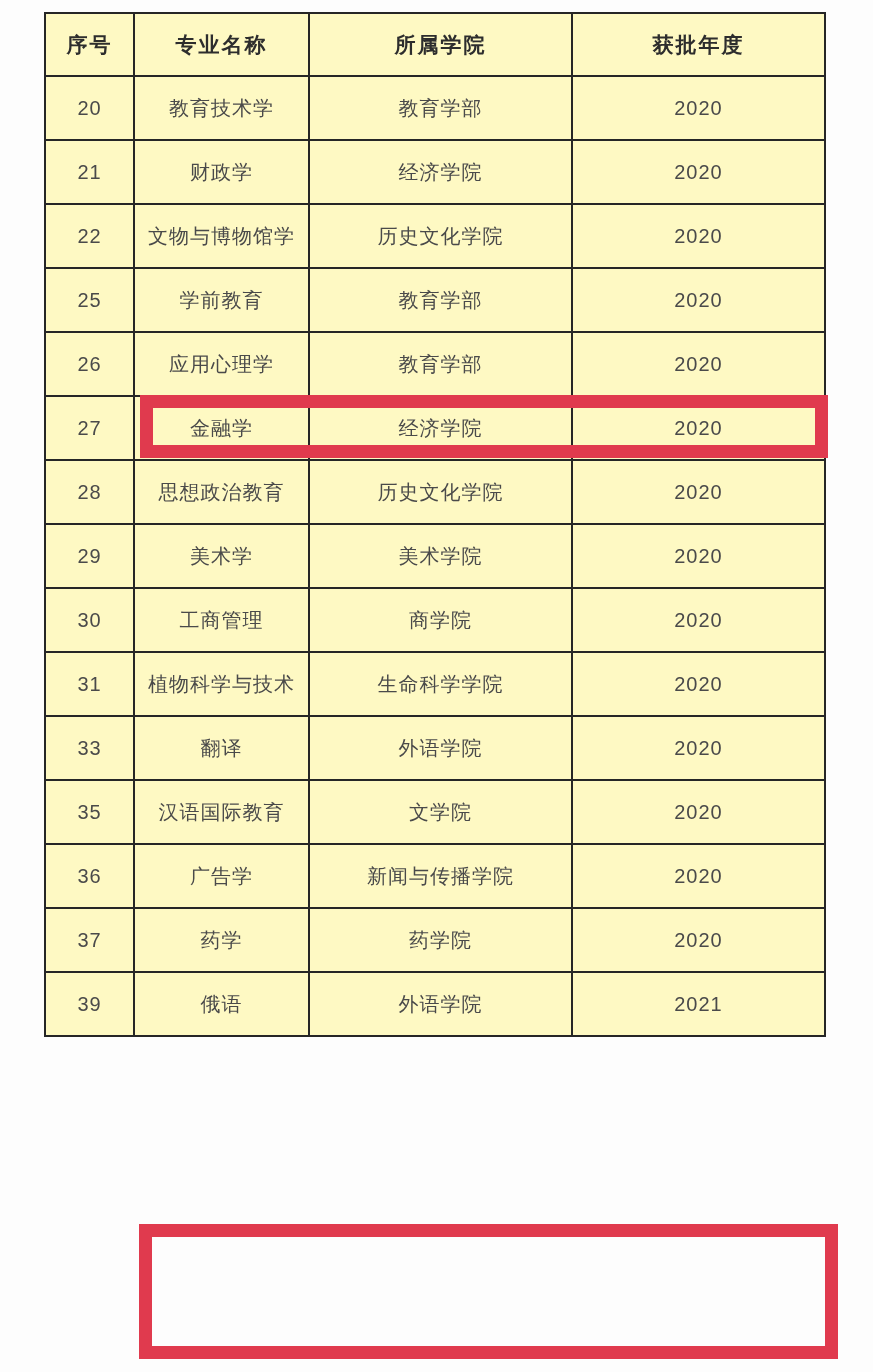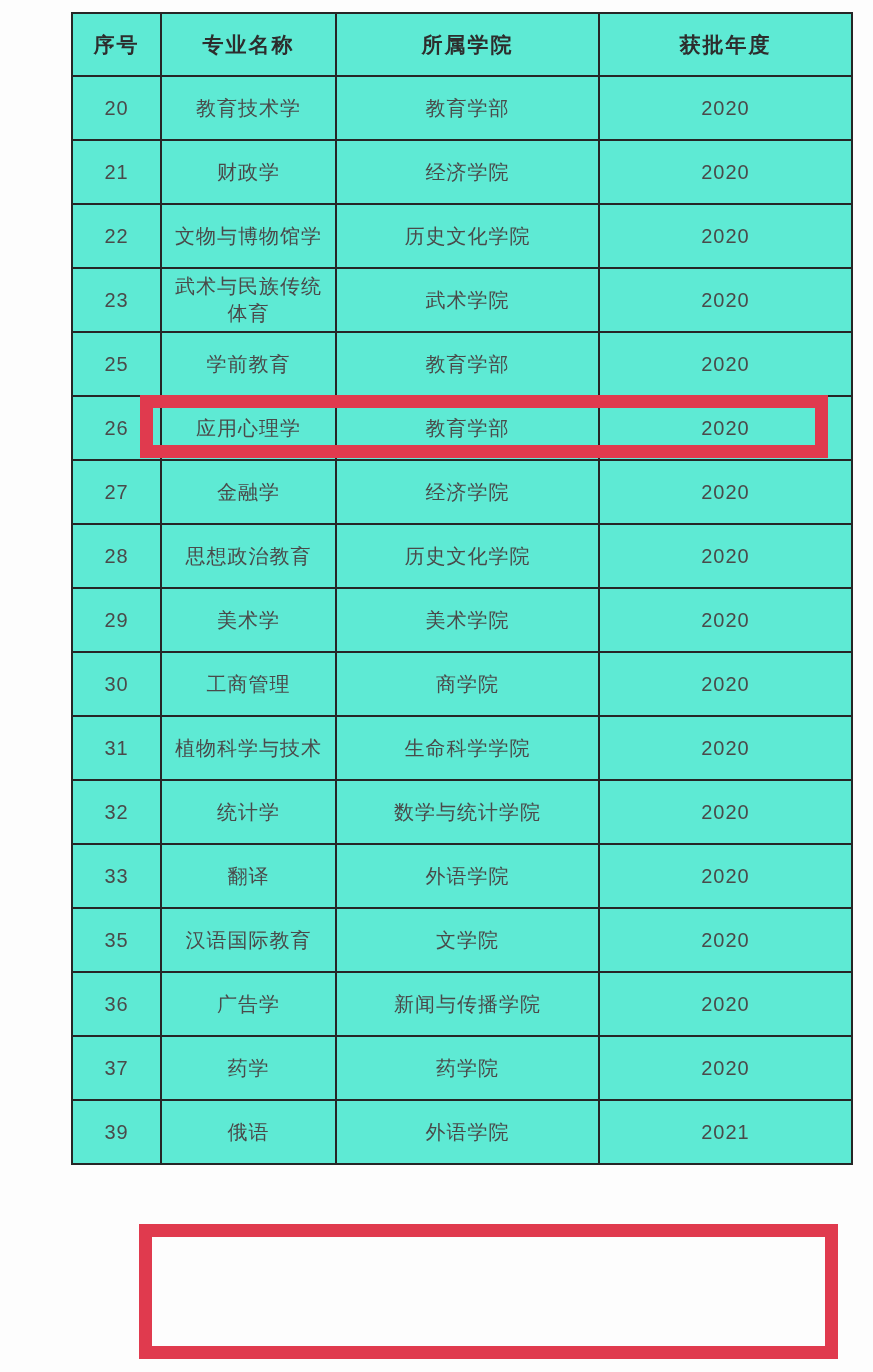--- a/index.html
+++ b/index.html
@@ -10,26 +10,26 @@
   }
   .page {
     position: relative;
     width: 873px;
     height: 1372px;
     background: #fdfdfd;
     overflow: hidden;
   }
   table.majors {
     position: absolute;
-    left: 71px;
+    left: 44px;
     top: 12px;
     width: 780px;
     border-collapse: collapse;
     table-layout: fixed;
-    background: #5eead4;
+    background: #fef9c3;
   }
   table.majors th,
   table.majors td {
     border: 2px solid #262626;
     text-align: center;
     vertical-align: middle;
     overflow: hidden;
   }
   table.majors th {
     height: 59px;
@@ -106,26 +106,20 @@
           <td>经济学院</td>
           <td>2020</td>
         </tr>
         <tr>
           <td>22</td>
           <td>文物与博物馆学</td>
           <td>历史文化学院</td>
           <td>2020</td>
         </tr>
         <tr>
-          <td>23</td>
-          <td>武术与民族传统体育</td>
-          <td>武术学院</td>
-          <td>2020</td>
-        </tr>
-        <tr>
           <td>25</td>
           <td>学前教育</td>
           <td>教育学部</td>
           <td>2020</td>
         </tr>
         <tr>
           <td>26</td>
           <td>应用心理学</td>
           <td>教育学部</td>
           <td>2020</td>
@@ -154,26 +148,20 @@
           <td>商学院</td>
           <td>2020</td>
         </tr>
         <tr>
           <td>31</td>
           <td>植物科学与技术</td>
           <td>生命科学学院</td>
           <td>2020</td>
         </tr>
         <tr>
-          <td>32</td>
-          <td>统计学</td>
-          <td>数学与统计学院</td>
-          <td>2020</td>
-        </tr>
-        <tr>
           <td>33</td>
           <td>翻译</td>
           <td>外语学院</td>
           <td>2020</td>
         </tr>
         <tr>
           <td>35</td>
           <td>汉语国际教育</td>
           <td>文学院</td>
           <td>2020</td>

